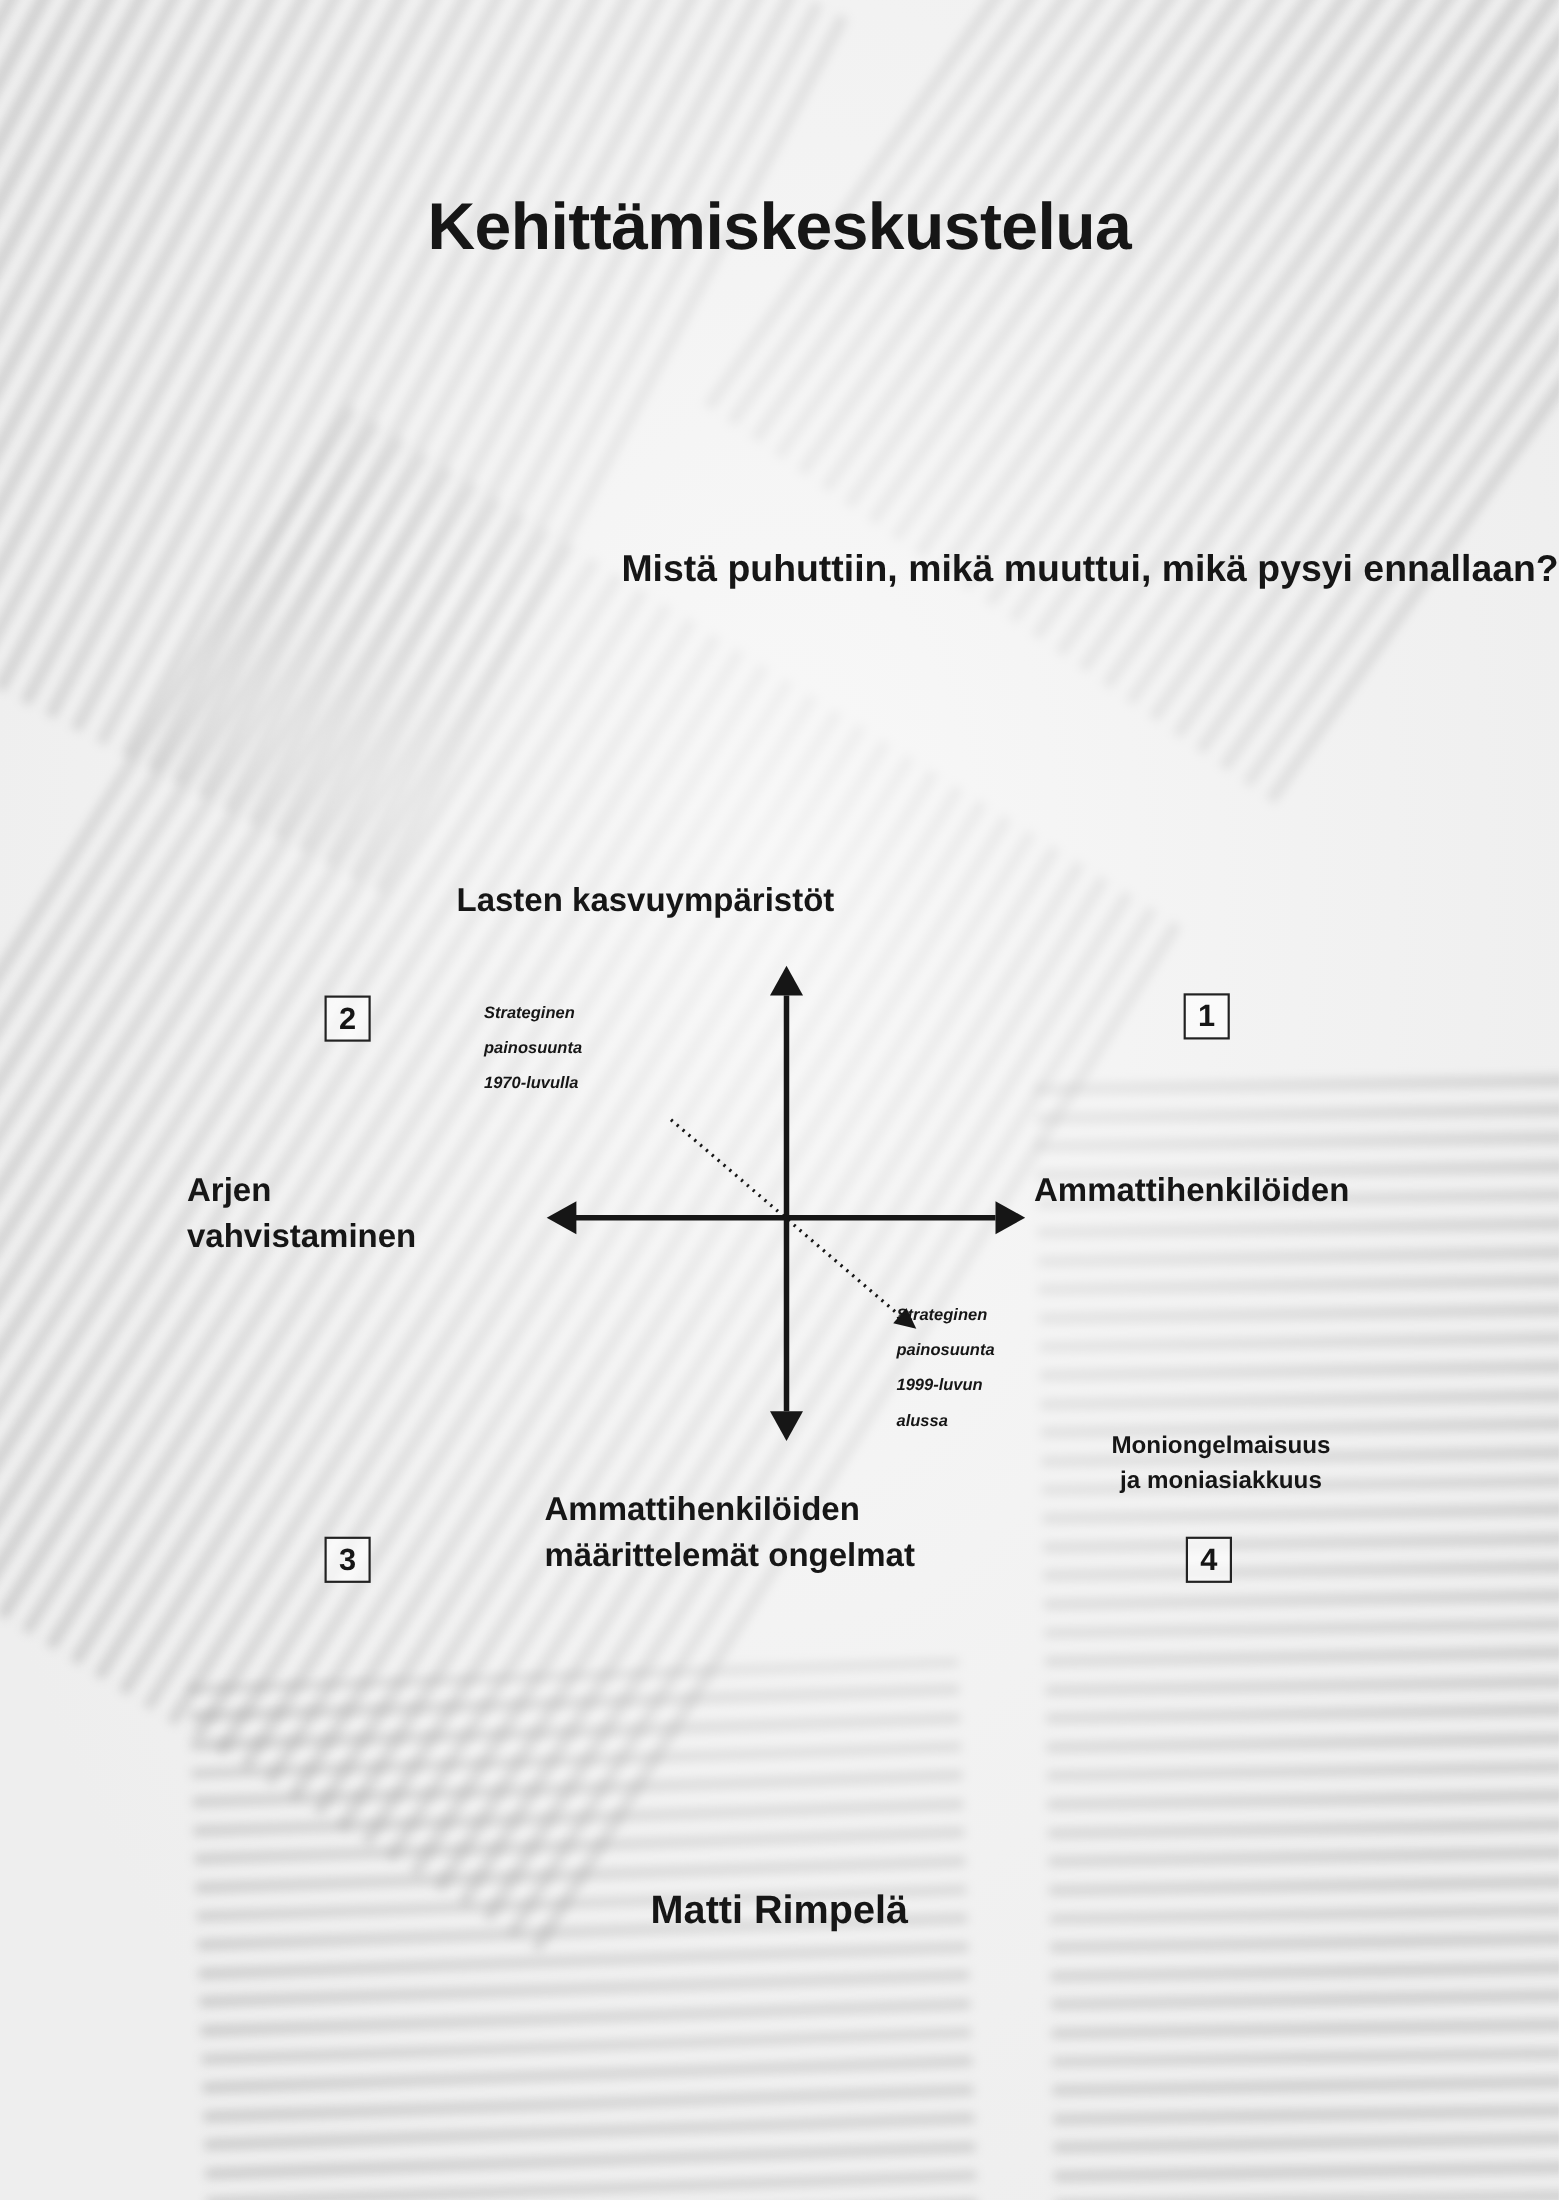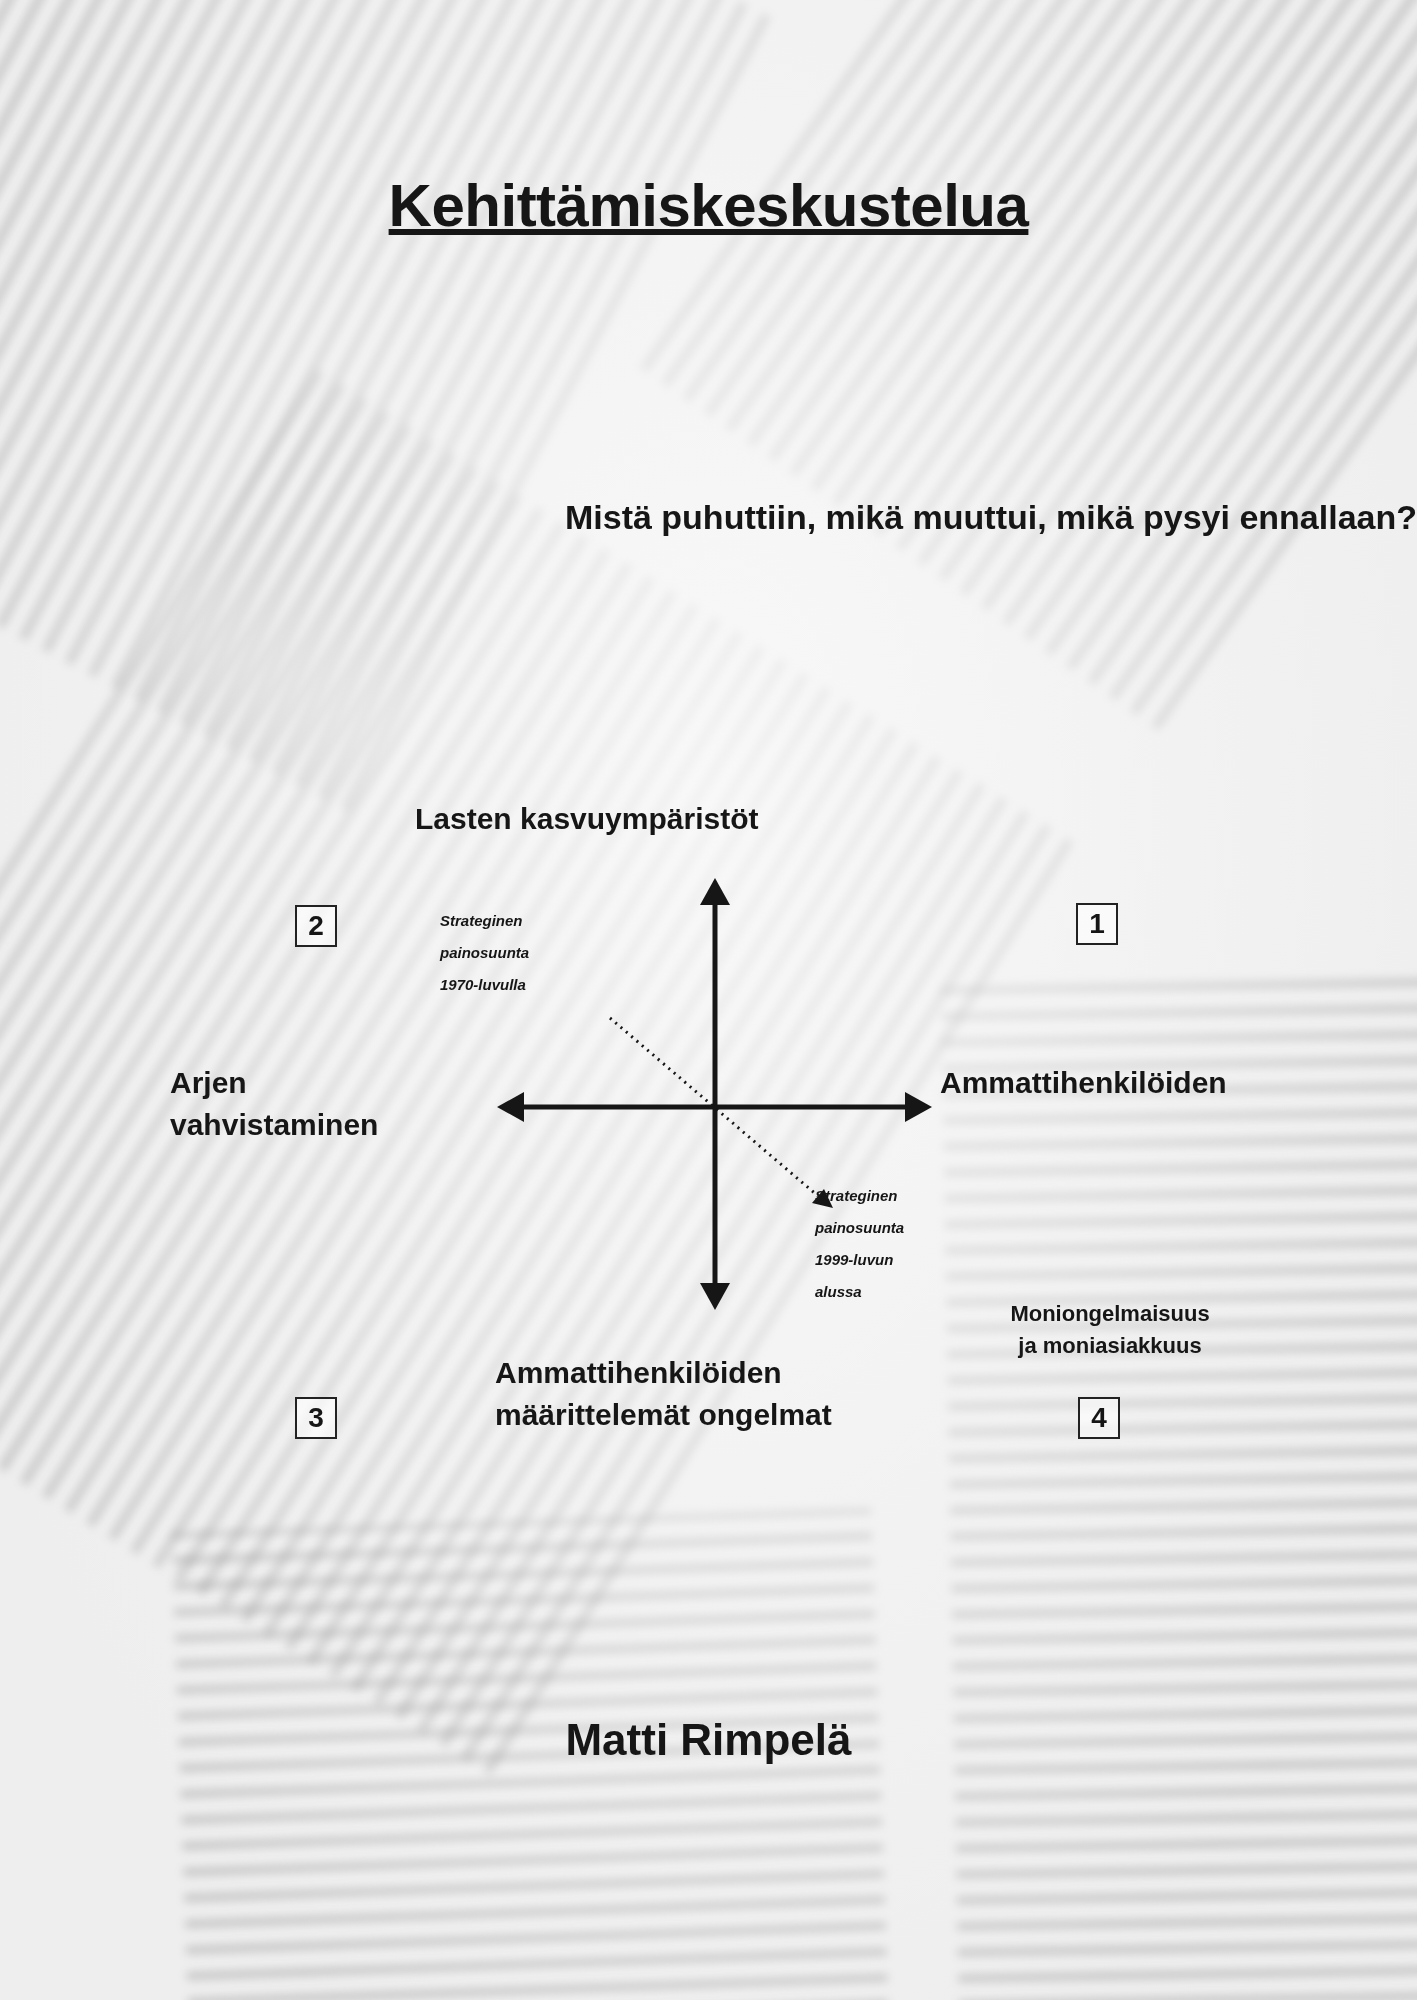--- a/index.html
+++ b/index.html
@@ -19,21 +19,21 @@
     width: 100%; height: 100%;
     background: repeating-linear-gradient(0deg, rgba(60,60,60,0.55) 0 8px, rgba(0,0,0,0) 8px 26px);
   }
   .wash {
     position: absolute; inset: 0;
     background: radial-gradient(ellipse at 50% 40%, rgba(250,250,250,0.85) 0%, rgba(245,245,245,0.55) 45%, rgba(235,235,235,0.25) 80%);
   }
   .abs { position: absolute; }
   .title {
     left: 0; width: 1417px; top: 160px; text-align: center;
-    font-weight: bold; font-size: 60px; line-height: 92px; letter-spacing: -0.5px; text-decoration: underline;
+    font-weight: bold; font-size: 60px; line-height: 92px; letter-spacing: -0.5px;
   }
   .title span { display: block; }
   .subtitle {
     left: 0; width: 1417px; top: 498px; text-align: right;
     font-weight: bold; font-size: 34px;
   }
   .axis-label {
     font-weight: bold; font-size: 30px; line-height: 42px; text-align: left;
   }
   .note {
@@ -42,21 +42,21 @@
   .note-italic {
     font-weight: bold; font-size: 22px; line-height: 32px; text-align: center;
   }
   .qbox {
     width: 38px; height: 38px; border: 2px solid #222; background: rgba(255,255,255,0.6);
     font-weight: bold; font-size: 28px; line-height: 38px; text-align: center;
     box-sizing: content-box;
   }
   .author {
     left: 0; width: 1417px; top: 1715px; text-align: center;
-    font-weight: bold; font-size: 44px;
+    font-weight: bold; font-size: 36px;
   }
   svg.diagram { position: absolute; left: 0; top: 0; }
 </style>
 </head>
 <body>
 
 <div class="bg">
   <div class="sheet" style="left:-200px; top:-100px; width:900px; height:700px; transform:rotate(-62deg);">
       <div class="lines"></div>
     </div>

